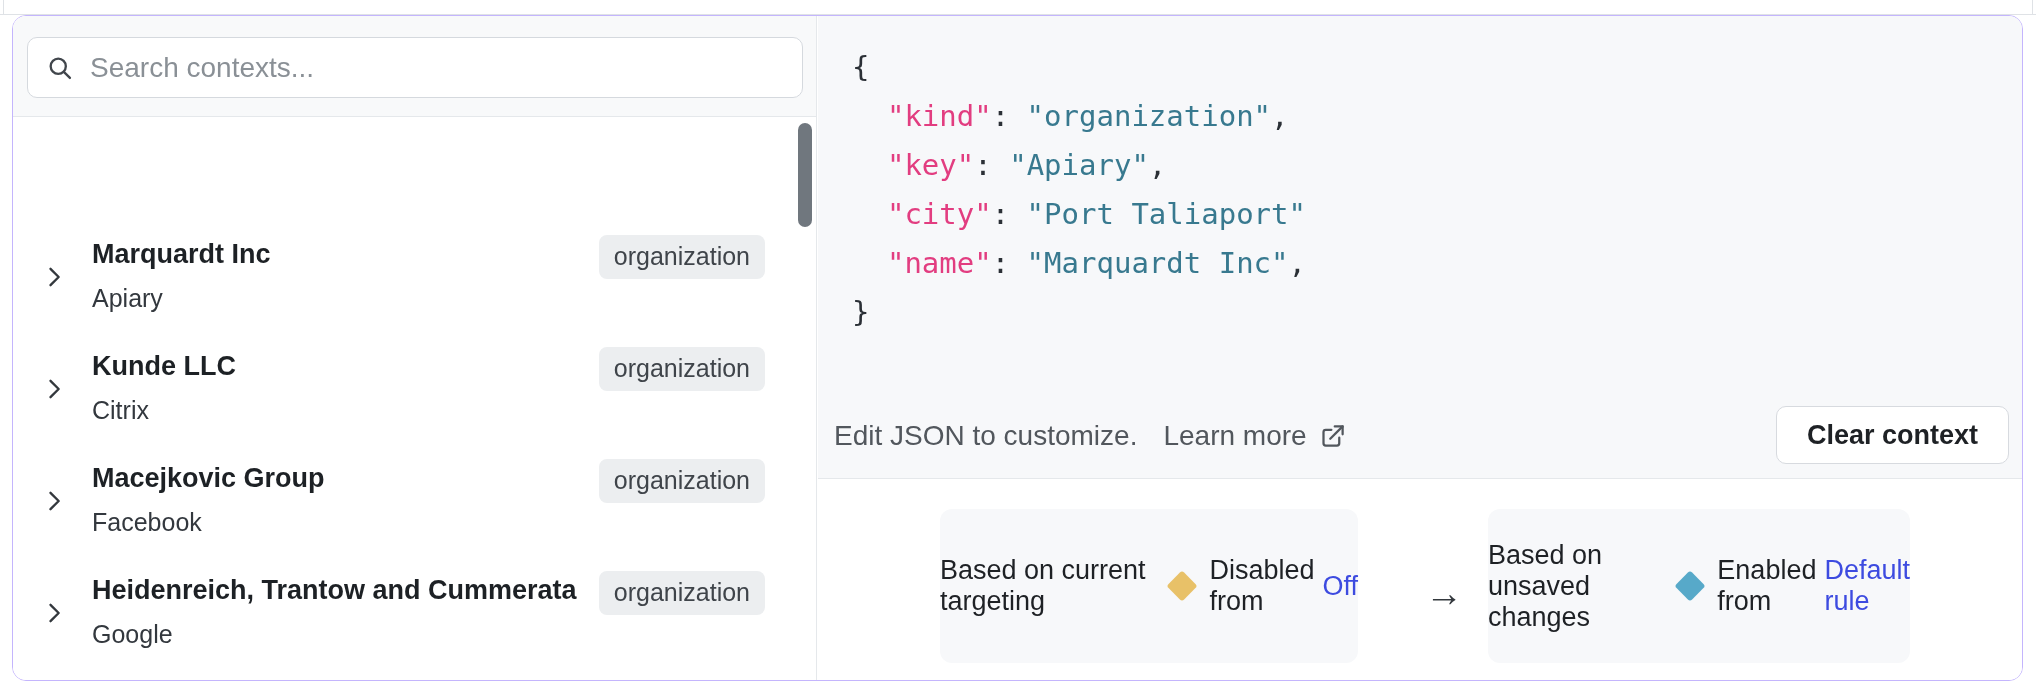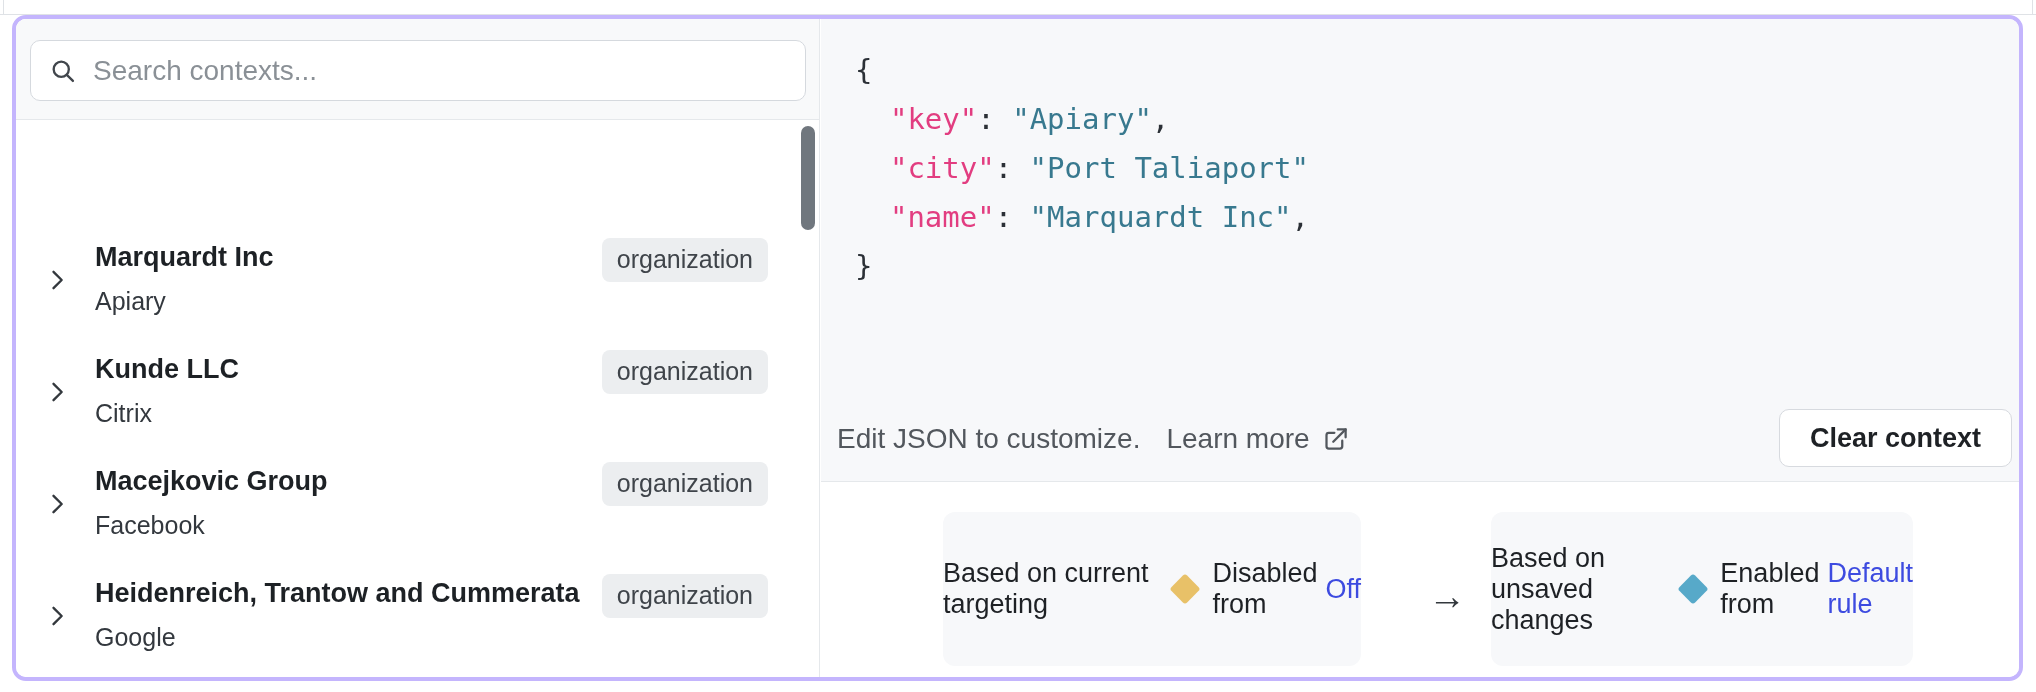--- a/index.html
+++ b/index.html
@@ -6,21 +6,21 @@
   html,body { background:#ffffff; font-family:"Liberation Sans", sans-serif; }
   .stage { position:relative; width:2036px; height:692px; background:#ffffff; overflow:hidden; }
 
   
   .top-strip { position:absolute; left:0; top:0; width:2036px; height:15px; background:#ffffff; border-bottom:1px solid #dfe2e6; }
   .edge-frag-left  { position:absolute; left:3px;  top:0; width:1px; height:15px; background:#dfe2e6; }
   .edge-frag-right { position:absolute; left:2032px; top:0; width:1px; height:15px; background:#dfe2e6; }
 
   
   .panel { position:absolute; left:12px; top:15px; width:2011px; height:666px;
-           border:4px solid #c4b5fd; border-radius:14px; background:#ffffff; overflow:hidden; }
+           border:1px solid #c4b5fd; border-radius:14px; background:#ffffff; overflow:hidden; }
 
   
   .left-col { position:absolute; left:0; top:0; width:804px; height:100%; border-right:1px solid #e5e8eb; background:#ffffff; }
   .search-header { position:relative; height:101px; background:#f8f9fa; border-bottom:1px solid #e5e8eb; }
   .search-box { position:absolute; left:14px; top:21px; width:776px; height:61px; background:#ffffff;
                 border:1px solid #d5d9de; border-radius:10px; display:flex; align-items:center; padding:0 18px; }
   .search-box svg { flex:0 0 auto; margin-right:16px; }
   .search-input { border:none; outline:none; background:transparent; width:100%; font-size:28px; color:#24292f;
                   font-family:"Liberation Sans", sans-serif; }
   .search-input::placeholder { color:#8a9096; }
@@ -140,20 +140,23 @@
 
       <div class="scroll-thumb"></div>
     </div>
 
     <div class="right-col">
 
       <div class="json-section">
         <div class="json-code">
           <div class="code-line"><span class="j-punct">{</span></div>
           <div class="code-line indent">
+            <span class="j-key">kind</span><span class="j-punct">: </span><span class="j-str">organization</span><span class="j-punct">,</span>
+          </div>
+          <div class="code-line indent">
             <span class="j-key">key</span><span class="j-punct">: </span><span class="j-str">Apiary</span><span class="j-punct">,</span>
           </div>
           <div class="code-line indent">
             <span class="j-key">city</span><span class="j-punct">: </span><span class="j-str">Port Taliaport</span><span class="j-punct"></span>
           </div>
           <div class="code-line indent">
             <span class="j-key">name</span><span class="j-punct">: </span><span class="j-str">Marquardt Inc</span><span class="j-punct">,</span>
           </div>
           <div class="code-line"><span class="j-punct">}</span></div>
         </div>

